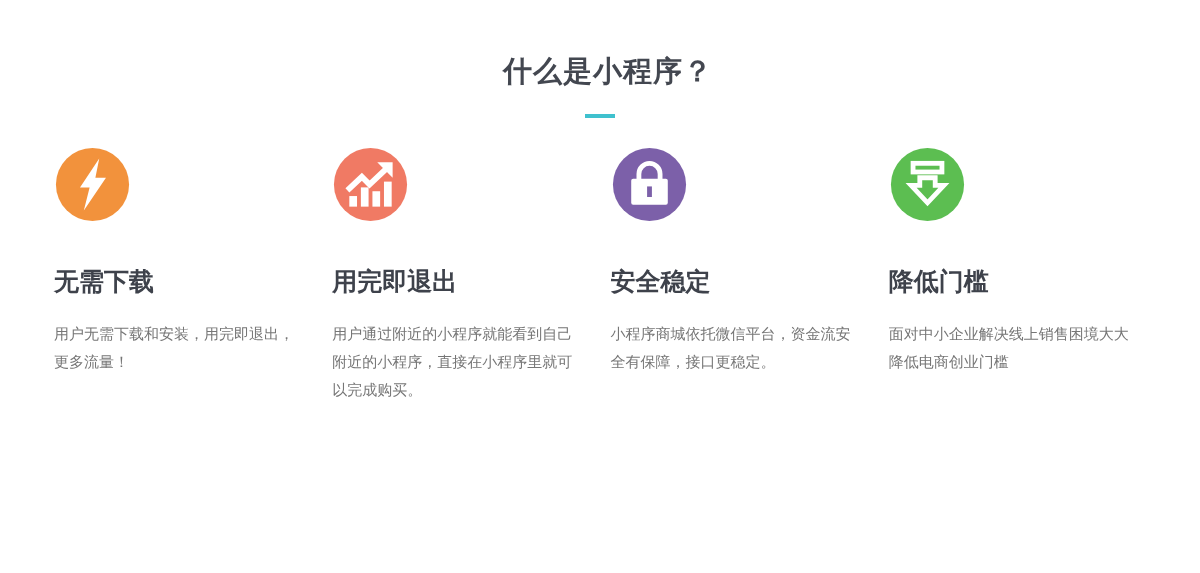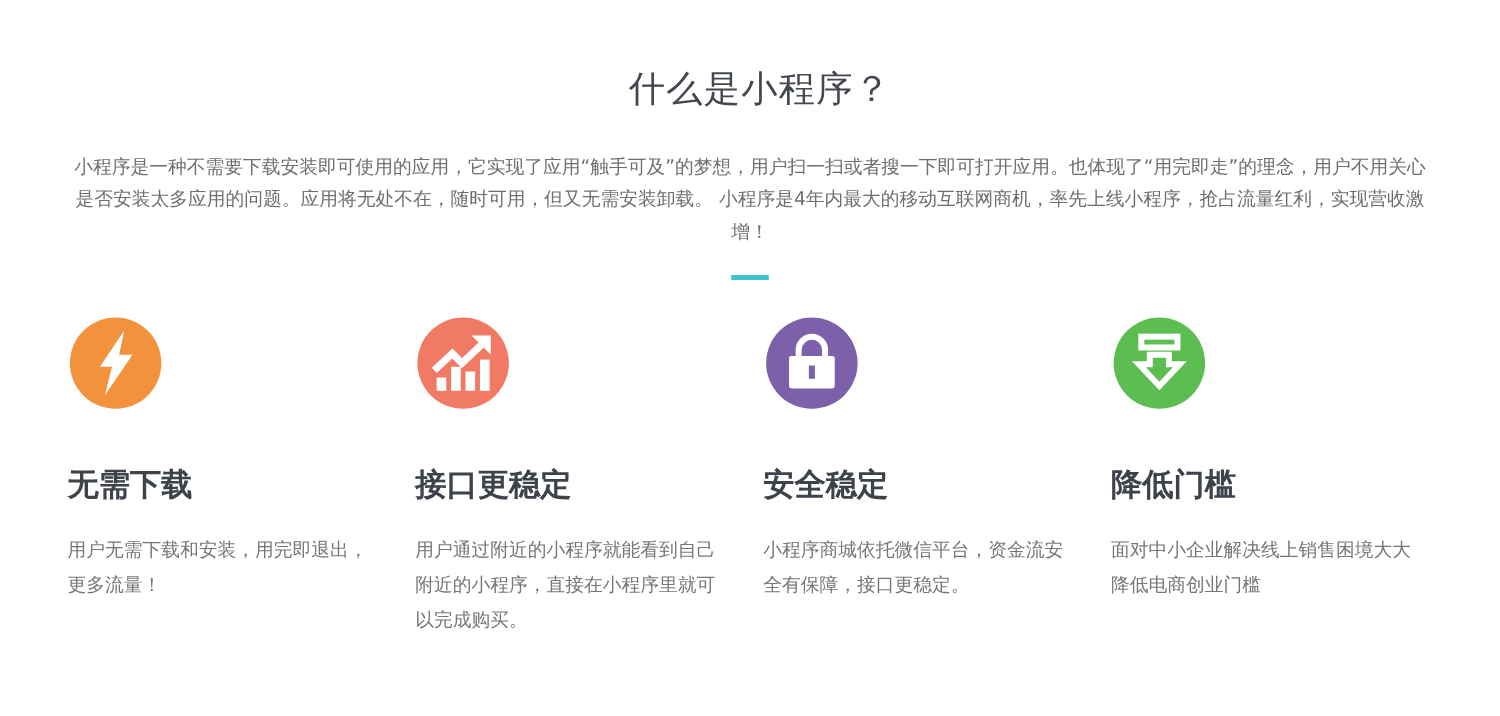--- a/index.html
+++ b/index.html
@@ -7,21 +7,21 @@
   body {
     width: 1200px; height: 573px;
     font-family: "DejaVu Sans", "Liberation Sans", sans-serif;
     overflow: hidden;
     position: relative;
   }
   .section { padding-top: 52px; }
   .section-title {
     text-align: center;
     font-size: 29px;
-    font-weight: normal;
+    font-weight: bold;
     color: #434750;
     letter-spacing: 1px;
     padding-left: 16px;
   }
   .section-intro {
     width: 1096px;
     margin: 28px auto 0 auto;
     text-align: center;
     font-size: 15px;
     line-height: 26px;
@@ -57,21 +57,20 @@
     max-width: 248px;
   }
 </style>
 </head>
 <body>
 
 <div class="section">
 
   <h2 class="section-title">什么是小程序？</h2>
 
-  <p class="section-intro">小程序是一种不需要下载安装即可使用的应用，它实现了应用“触手可及”的梦想，用户扫一扫或者搜一下即可打开应用。也体现了“用完即走”的理念，用户不用关心是否安装太多应用的问题。应用将无处不在，随时可用，但又无需安装卸载。 小程序是4年内最大的移动互联网商机，率先上线小程序，抢占流量红利，实现营收激增！</p>
 
   <div class="divider" style="background:#3fc1ce;"></div>
 
   <div class="features">
 
     <div class="feature-col">
       <svg class="feature-icon" viewBox="0 0 80 80">
         <circle cx="40" cy="40" r="38" fill="#F2923C"></circle>
         <polygon points="47,13 27,43 37,43 31,67 54,33 43,33" fill="#ffffff"></polygon>
       </svg>
@@ -82,21 +81,21 @@
     <div class="feature-col">
       <svg class="feature-icon" viewBox="0 0 80 80">
         <circle cx="40" cy="40" r="38" fill="#F07A64"></circle>
         <rect x="18" y="52" width="8" height="11" fill="#ffffff"></rect>
         <rect x="30" y="43" width="8" height="20" fill="#ffffff"></rect>
         <rect x="42" y="47" width="8" height="16" fill="#ffffff"></rect>
         <rect x="54" y="37" width="8" height="26" fill="#ffffff"></rect>
         <polyline points="16,46 31,32 39,40 56,24" fill="none" stroke="#ffffff" stroke-width="6" stroke-linecap="butt" stroke-linejoin="miter"></polyline>
         <polygon points="47,17 63,17 63,33" fill="#ffffff"></polygon>
       </svg>
-      <div class="feature-title">接口更稳定</div>
+      <div class="feature-title">用完即退出</div>
       <div class="feature-desc">用户通过附近的小程序就能看到自己附近的小程序，直接在小程序里就可以完成购买。</div>
     </div>
 
     <div class="feature-col">
       <svg class="feature-icon" viewBox="0 0 80 80">
         <circle cx="40" cy="40" r="38" fill="#7C60A9"></circle>
         <path d="M29 36 L29 29 A11 11 0 0 1 51 29 L51 36" fill="none" stroke="#ffffff" stroke-width="5"></path>
         <rect x="21" y="34" width="38" height="27" rx="2" fill="#ffffff"></rect>
         <rect x="37.5" y="42" width="5" height="11" fill="#7C60A9"></rect>
       </svg>

